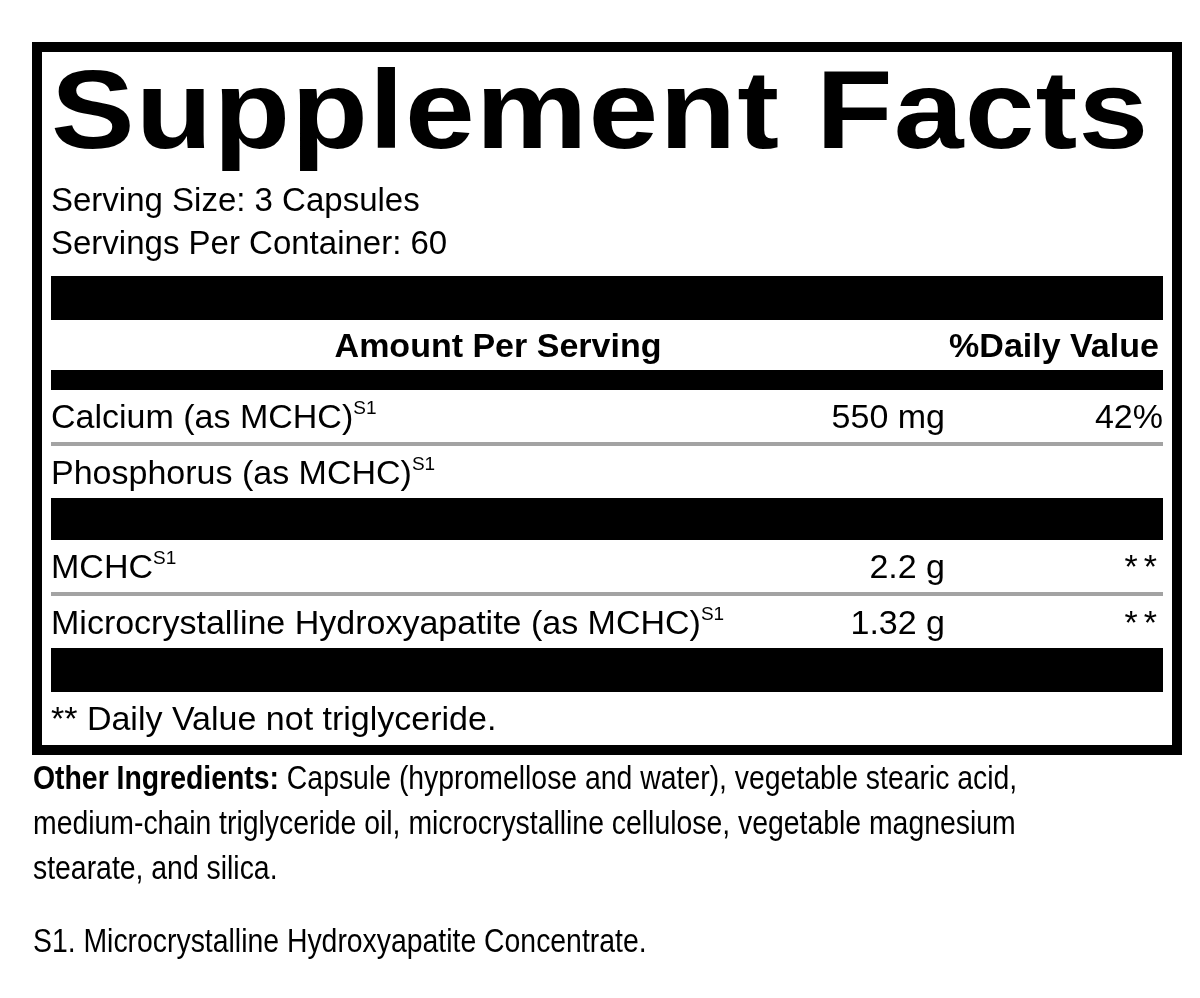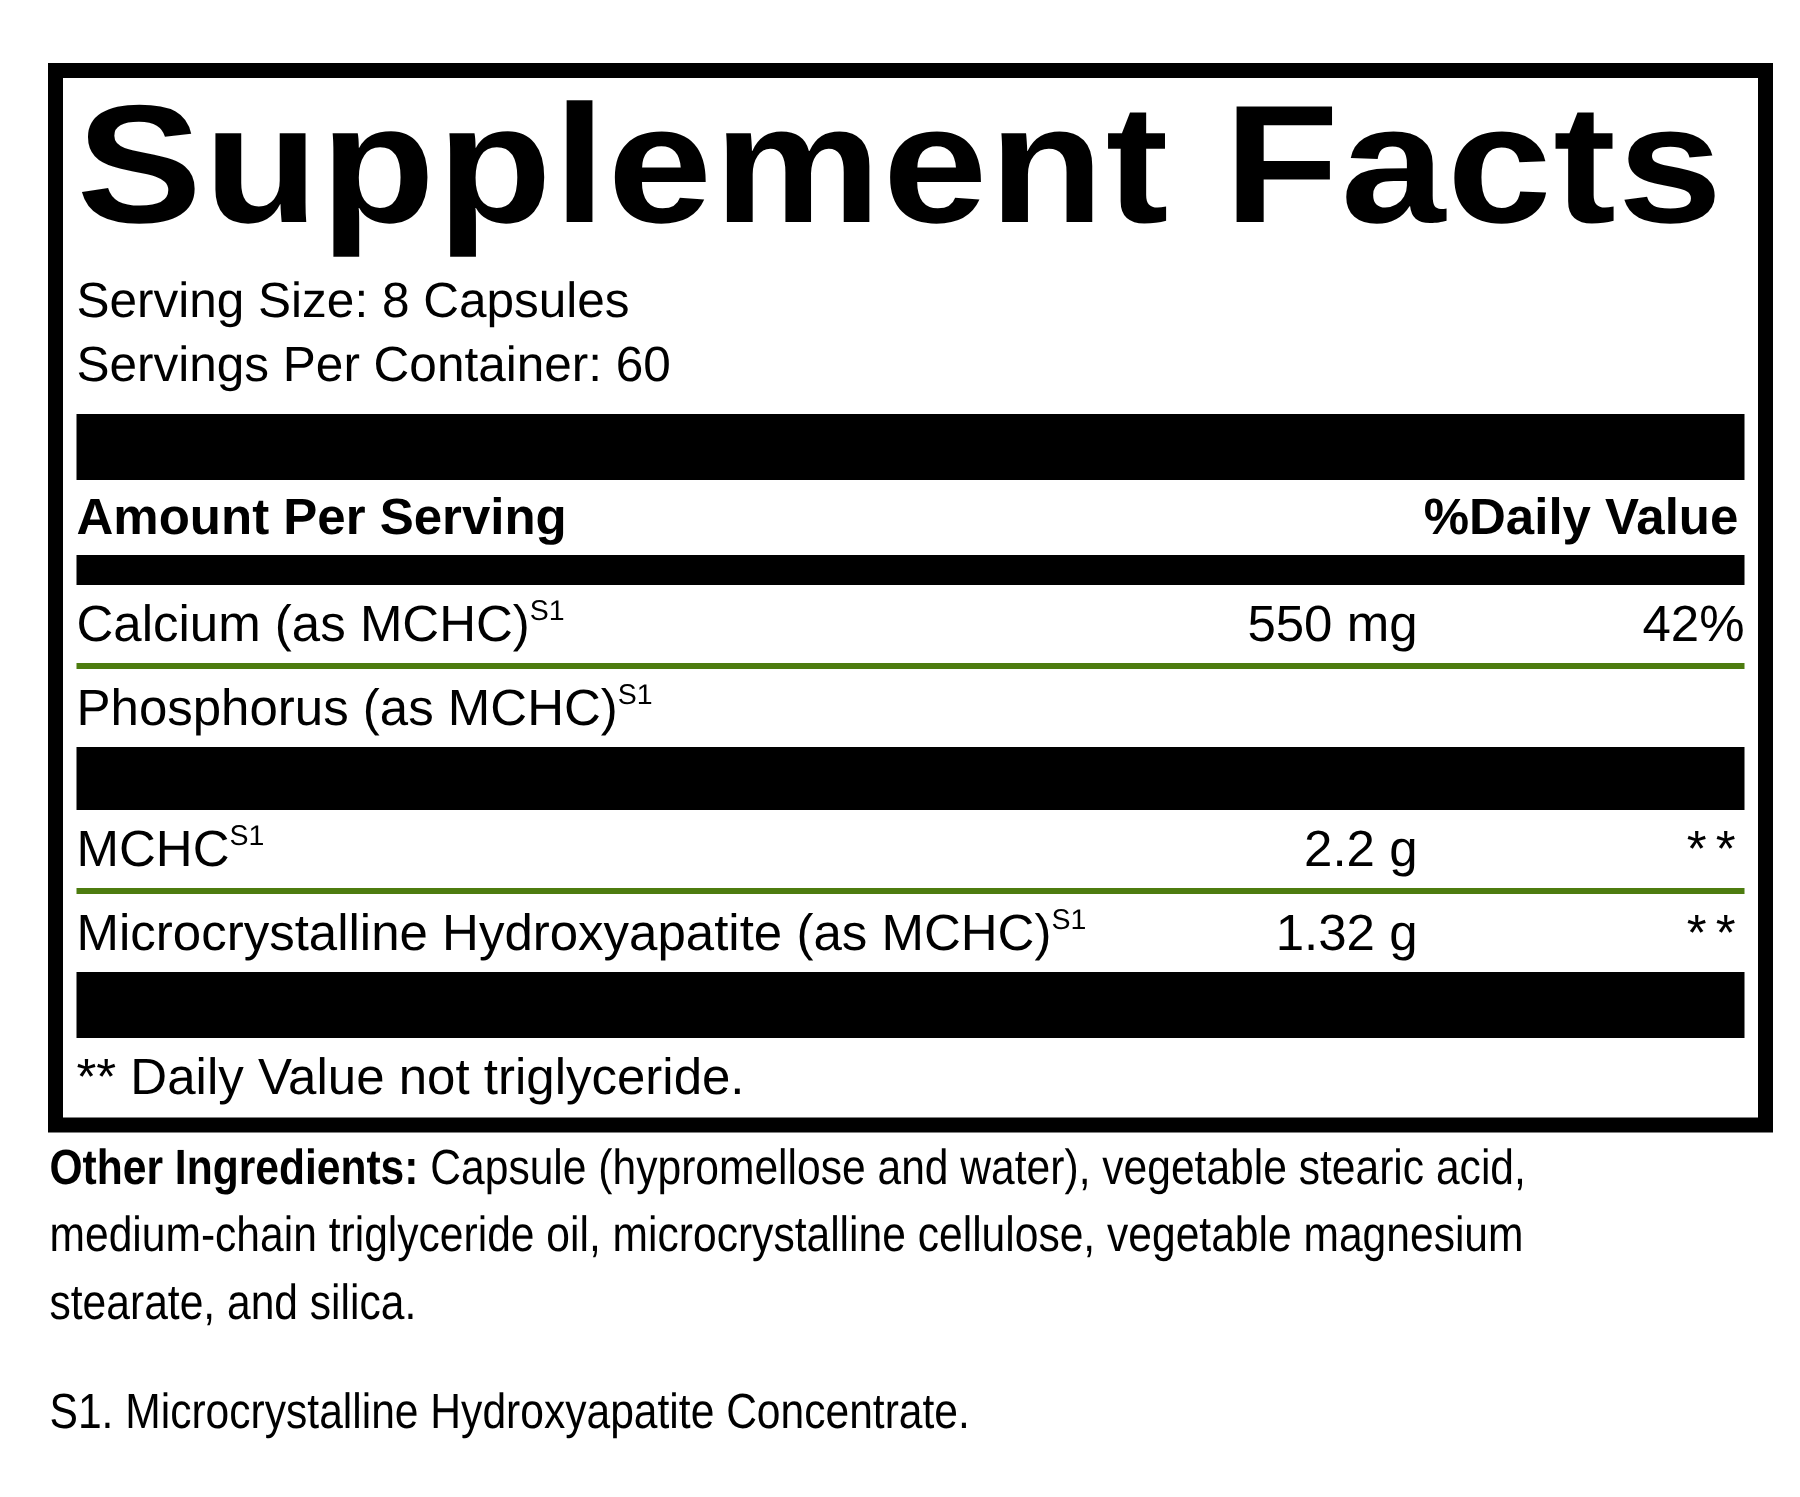--- a/index.html
+++ b/index.html
@@ -52,30 +52,30 @@
   .bar-3 { height: 42px; }
   .bar-4 { height: 44px; }
   .header-row {
     display: grid;
     grid-template-columns: 1fr 218px;
     align-items: center;
     min-height: 50px;
     font-size: 34px;
     font-weight: bold;
   }
-  .header-row .h-amount { text-align: left; white-space: nowrap; }
+  .header-row .h-amount { text-align: center; white-space: nowrap; }
   .header-row .h-dv { text-align: center; white-space: nowrap; }
   .row {
     display: grid;
     grid-template-columns: 1fr 160px 218px;
     align-items: center;
     min-height: 52px;
     font-size: 34px;
   }
-  .row.sep { border-top: 4px solid #4d7c0f; }
+  .row.sep { border-top: 4px solid #a3a3a3; }
   .row .name { text-align: left; white-space: nowrap; }
   .row .amt { text-align: right; white-space: nowrap; }
   .row .dv { text-align: right; white-space: nowrap; }
   .row .dv.stars { letter-spacing: 6px; }
   sup {
     font-size: 19px;
     line-height: 0;
     vertical-align: 14px;
   }
   .footnote-row {
@@ -104,21 +104,21 @@
 </head>
 <body>
 
 <div class="page">
 
   <div class="facts-box">
 
     <div class="title">Supplement Facts</div>
 
     <div class="serving-block">
-      <div>Serving Size: 8 Capsules</div>
+      <div>Serving Size: 3 Capsules</div>
       <div>Servings Per Container: 60</div>
     </div>
 
     <div class="bar bar-1"></div>
 
     <div class="header-row">
       <span class="h-amount">Amount Per Serving</span>
       <span class="h-dv">%Daily Value</span>
     </div>
 

